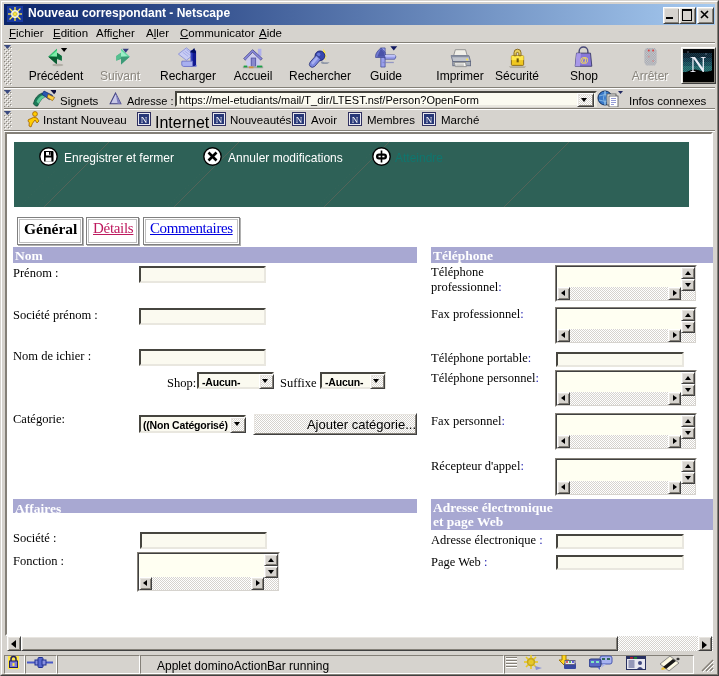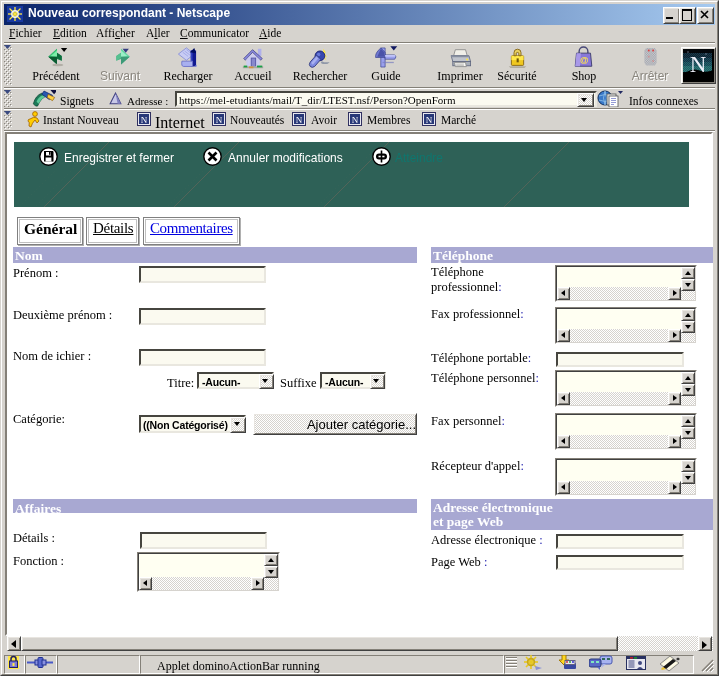--- a/index.html
+++ b/index.html
@@ -1,21 +1,21 @@
 <!DOCTYPE html>
 <html><head><meta charset="utf-8">
 <style>
 html,body{margin:0;padding:0;}
 body{width:719px;height:676px;position:relative;overflow:hidden;
   background:#d6d3ce;font-family:"Liberation Sans",sans-serif;}
 .abs{position:absolute;}
 .raised{border-top:1px solid #fff;border-left:1px solid #fff;border-right:1px solid #404040;border-bottom:1px solid #404040;box-shadow:inset 1px 1px 0 #e8e5e0, inset -1px -1px 0 #848078;}
 .sunk{border-top:1px solid #848078;border-left:1px solid #848078;border-right:1px solid #fff;border-bottom:1px solid #fff;}
 .dither{background-image:conic-gradient(#fff 0 25%, #d6d3ce 0 50%, #fff 0 75%, #d6d3ce 0);background-size:2px 2px;}
-.label{font-size:12px;color:#000;font-family:Liberation Serif, serif;}
+.label{font-size:12px;color:#000;}
 .serif{font-family:"Liberation Serif",serif;}
 .field{background:#fbfaf0;border-top:2px solid #46453f;border-left:2px solid #46453f;border-right:2px solid #e9e7df;border-bottom:2px solid #e9e7df;box-sizing:border-box;}
 .band{background:#a8a8d2;color:#fff;font-family:"Liberation Serif",serif;font-weight:bold;font-size:13.5px;}
 </style></head>
 <body>
 
 <div class="abs" style="left:0;top:0;width:719px;height:676px;border-top:1px solid #d6d3ce;border-left:1px solid #d6d3ce;border-right:1px solid #404040;border-bottom:1px solid #404040;box-sizing:border-box;"></div>
 <div class="abs" style="left:1px;top:1px;width:717px;height:674px;border-top:1px solid #fff;border-left:1px solid #fff;border-right:1px solid #848078;border-bottom:1px solid #848078;box-sizing:border-box;"></div>
 
 <div class="abs" style="left:4px;top:4px;width:711px;height:21px;background:linear-gradient(to right,#0a246a,#a6caf0);"></div>
@@ -334,52 +334,52 @@
 </svg>
 <div class="abs" style="left:395px;top:151px;color:#0f766e;font-size:12px;">Atteindre</div>
 
 <div class="abs" style="left:17px;top:217px;width:64px;height:26px;border:1px solid #808080;box-shadow:1px 1px 0 #b0b0b0;background:#fff;">
   <div style="position:absolute;left:1px;top:1px;right:1px;bottom:1px;border:1px solid #c0c0c0;"></div>
 </div>
 <div class="abs serif" style="left:24px;top:220px;font-size:15.5px;font-weight:bold;">Général</div>
 <div class="abs" style="left:86px;top:217px;width:51px;height:26px;border:1px solid #808080;box-shadow:1px 1px 0 #b0b0b0;background:#fff;">
   <div style="position:absolute;left:1px;top:1px;right:1px;bottom:1px;border:1px solid #c0c0c0;"></div>
 </div>
-<div class="abs serif" style="left:93px;top:220px;font-size:15px;letter-spacing:-0.3px;color:#000000;text-decoration:underline;">Détails</div>
+<div class="abs serif" style="left:93px;top:220px;font-size:15px;letter-spacing:-0.3px;color:#be185d;text-decoration:underline;">Détails</div>
 <div class="abs" style="left:143px;top:217px;width:95px;height:26px;border:1px solid #808080;box-shadow:1px 1px 0 #b0b0b0;background:#fff;">
   <div style="position:absolute;left:1px;top:1px;right:1px;bottom:1px;border:1px solid #c0c0c0;"></div>
 </div>
 <div class="abs serif" style="left:150px;top:220px;font-size:15px;letter-spacing:-0.4px;color:#0000e0;text-decoration:underline;">Commentaires</div>
 
 <div class="abs band" style="left:13px;top:247px;width:404px;height:16px;"><span style="position:relative;left:2px;top:1px;">Nom</span></div>
 <div class="abs serif" style="left:13px;top:266px;font-size:12.5px;">Prénom :</div>
 <div class="abs field" style="left:139px;top:266px;width:127px;height:17px;"></div>
-<div class="abs serif" style="left:13px;top:308px;font-size:12.5px;">Deuxième prénom :</div>
+<div class="abs serif" style="left:13px;top:308px;font-size:12.5px;">Société prénom :</div>
 <div class="abs field" style="left:139px;top:308px;width:127px;height:17px;"></div>
 <div class="abs serif" style="left:13px;top:349px;font-size:12.5px;">Nom de ichier :</div>
 <div class="abs field" style="left:139px;top:349px;width:127px;height:17px;"></div>
-<div class="abs serif" style="left:167px;top:376px;font-size:12.5px;">Titre:</div>
+<div class="abs serif" style="left:167px;top:376px;font-size:12.5px;">Shop:</div>
 <div class="abs field" style="left:197px;top:372px;width:77px;height:17px;"></div>
 <div class="abs" style="left:202px;top:376px;font-size:10.5px;font-weight:bold;letter-spacing:-0.2px;color:#000;">-Aucun-</div>
 <div class="abs raised dither" style="left:259px;top:374px;width:13px;height:13px;"></div>
 <div class="abs" style="left:262px;top:379px;border-left:3px solid transparent;border-right:3px solid transparent;border-top:4px solid #000;width:0;height:0;"></div>
 <div class="abs serif" style="left:280px;top:376px;font-size:12.5px;">Suffixe</div>
 <div class="abs field" style="left:320px;top:372px;width:66px;height:17px;"></div>
 <div class="abs" style="left:325px;top:376px;font-size:10.5px;font-weight:bold;letter-spacing:-0.2px;color:#000;">-Aucun-</div>
 <div class="abs raised dither" style="left:370px;top:374px;width:13px;height:13px;"></div>
 <div class="abs" style="left:373px;top:379px;border-left:3px solid transparent;border-right:3px solid transparent;border-top:4px solid #000;width:0;height:0;"></div>
 <div class="abs serif" style="left:13px;top:412px;font-size:12.5px;">Catégorie:</div>
 <div class="abs field" style="left:139px;top:415px;width:107px;height:18px;"></div>
 <div class="abs" style="left:143px;top:419px;font-size:10.5px;font-weight:bold;letter-spacing:-0.2px;color:#000;">((Non Catégorisé)</div>
 <div class="abs raised dither" style="left:230px;top:417px;width:14px;height:14px;"></div>
 <div class="abs" style="left:234px;top:422px;border-left:3px solid transparent;border-right:3px solid transparent;border-top:4px solid #000;width:0;height:0;"></div>
 <div class="abs raised dither" style="left:253px;top:413px;width:164px;height:22px;text-align:right;font-size:13px;padding-top:3px;box-sizing:border-box;">Ajouter catégorie...</div>
 
 <div class="abs band" style="left:13px;top:499px;width:404px;height:14px;"><span style="position:relative;left:2px;top:2px;">Affaires</span></div>
-<div class="abs serif" style="left:13px;top:531px;font-size:12.5px;">Détails :</div>
+<div class="abs serif" style="left:13px;top:531px;font-size:12.5px;">Société :</div>
 <div class="abs field" style="left:140px;top:532px;width:127px;height:17px;"></div>
 <div class="abs serif" style="left:13px;top:554px;font-size:12.5px;">Fonction :</div>
 <div class="abs " style="left:137px;top:552px;width:143px;height:40px;border-top:1px solid #848078;border-left:1px solid #848078;border-right:1px solid #fff;border-bottom:1px solid #fff;box-sizing:border-box;"></div>
 <div class="abs " style="left:138px;top:553px;width:141px;height:38px;border-top:1px solid #404040;border-left:1px solid #404040;border-right:1px solid #d6d3ce;border-bottom:1px solid #d6d3ce;box-sizing:border-box;"></div>
 <div class="abs " style="left:139px;top:554px;width:125px;height:23px;background:#fffff2;"></div>
 <div class="abs dither" style="left:264px;top:554px;width:14px;height:36px;"></div>
 <div class="abs raised" style="left:264px;top:554px;width:14px;height:12px;background:#d6d3ce;box-sizing:border-box;"></div>
 <div class="abs" style="left:268px;top:558px;border-left:3px solid transparent;border-right:3px solid transparent;border-bottom:4px solid #000;width:0;height:0;"></div>
 <div class="abs raised" style="left:264px;top:566px;width:14px;height:12px;background:#d6d3ce;box-sizing:border-box;"></div>
 <div class="abs" style="left:268px;top:570px;border-left:3px solid transparent;border-right:3px solid transparent;border-top:4px solid #000;width:0;height:0;"></div>

